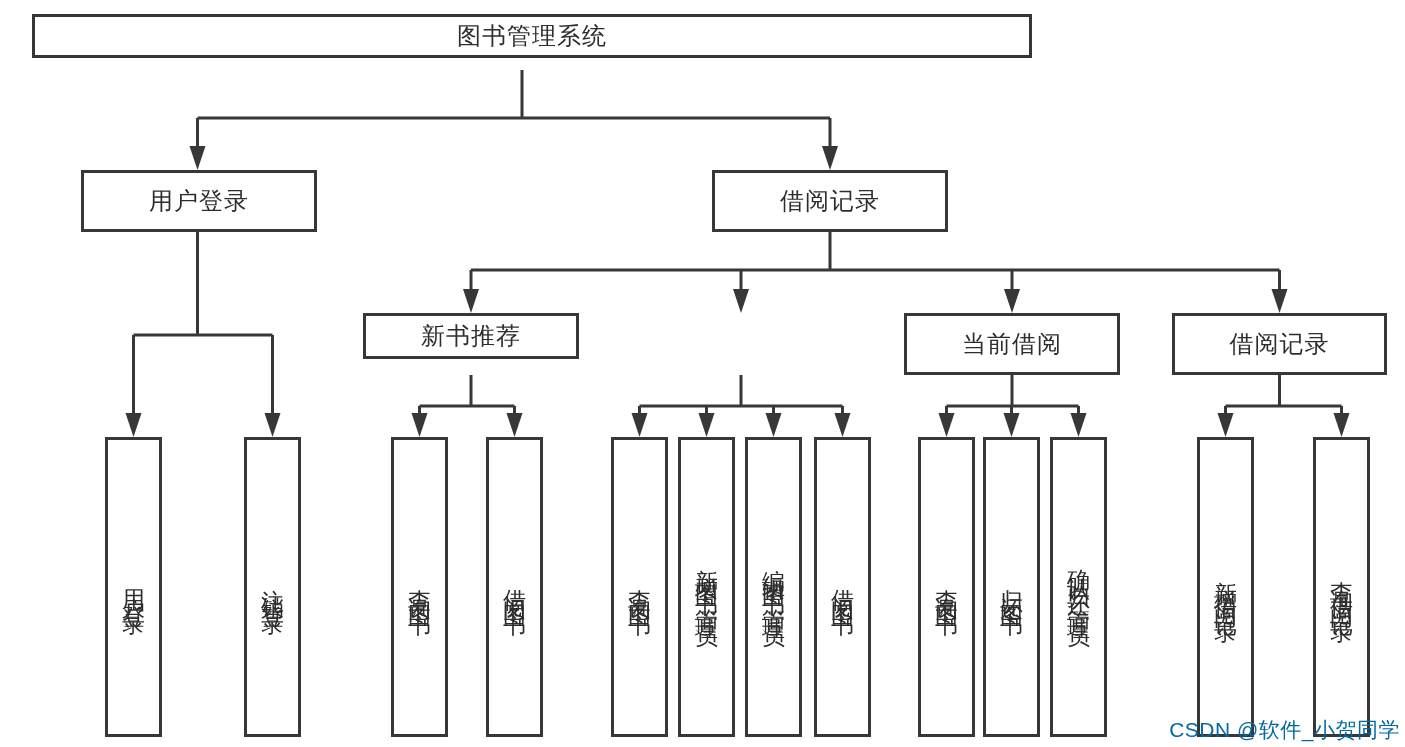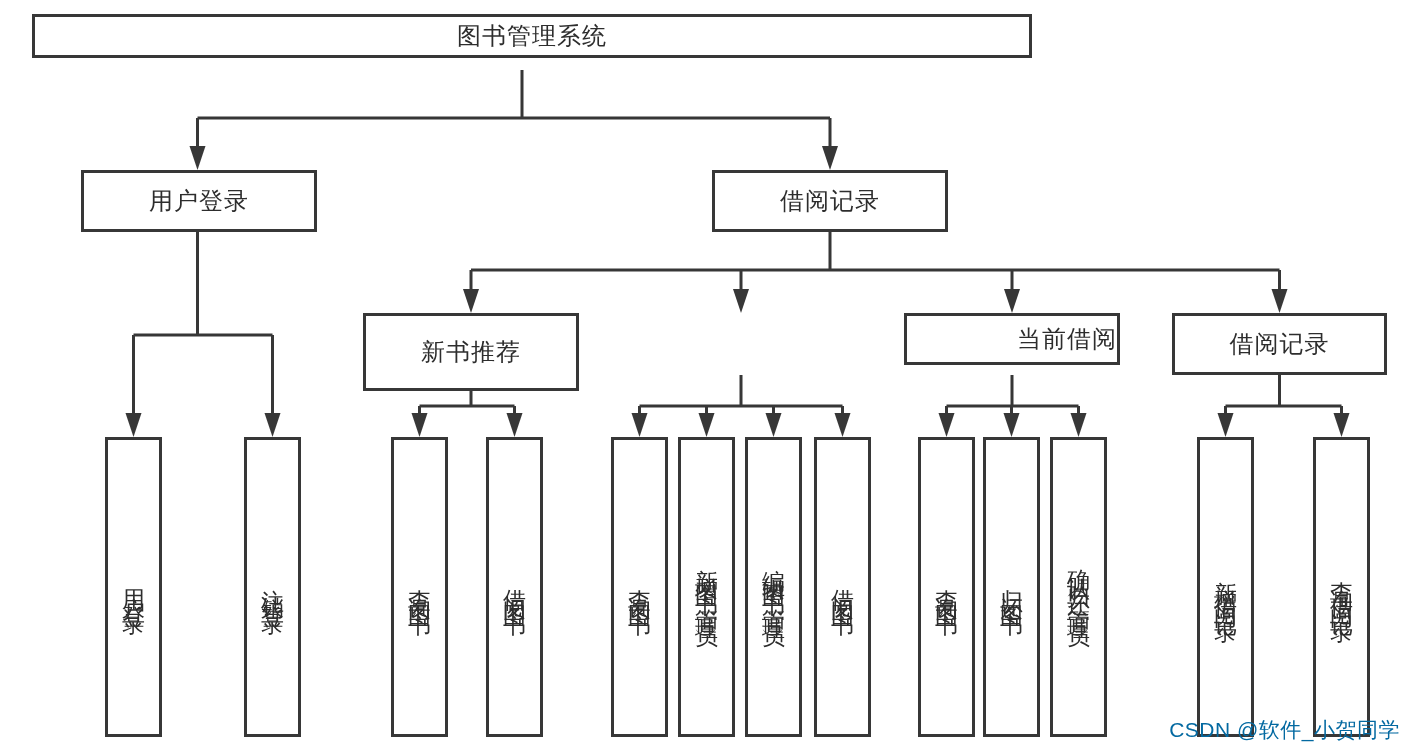--- a/index.html
+++ b/index.html
@@ -29,23 +29,23 @@
     writing-mode:vertical-rl;
     text-orientation:mixed;
     font-size:23px;
     letter-spacing:8px;
     line-height:1;
     white-space:nowrap;
   }
   .root{left:32px;top:14px;width:1000px;height:44px;}
   .n-user-login{left:81px;top:170px;width:236px;height:62px;}
   .n-book-mgmt{left:712px;top:170px;width:236px;height:62px;}
-  .n-new-book{left:363px;top:313px;width:216px;height:78px;}
+  .n-new-book{left:363px;top:313px;width:216px;height:46px;}
   .n-borrow{left:633px;top:313px;width:216px;height:62px;}
-  .n-current{left:904px;top:313px;width:216px;height:52px;justify-content:flex-end;}
+  .n-current{left:904px;top:313px;width:216px;height:62px;}
   .n-record{left:1172px;top:313px;width:215px;height:62px;}
   .leaf{top:437px;width:57px;height:300px;}
   .lf0{left:105px;}  .lf1{left:244px;}
   .lf2{left:391px;}  .lf3{left:486px;}
   .lf4{left:611px;}  .lf5{left:678px;}  .lf6{left:745px;}  .lf7{left:814px;}
   .lf8{left:918px;}  .lf9{left:983px;}  .lf10{left:1050px;}
   .lf11{left:1197px;} .lf12{left:1313px;}
   .watermark{
     position:absolute;
     right:5px;bottom:3px;

